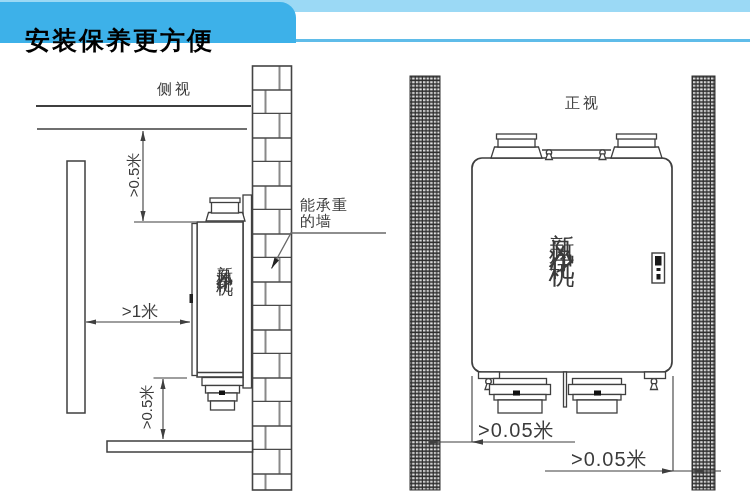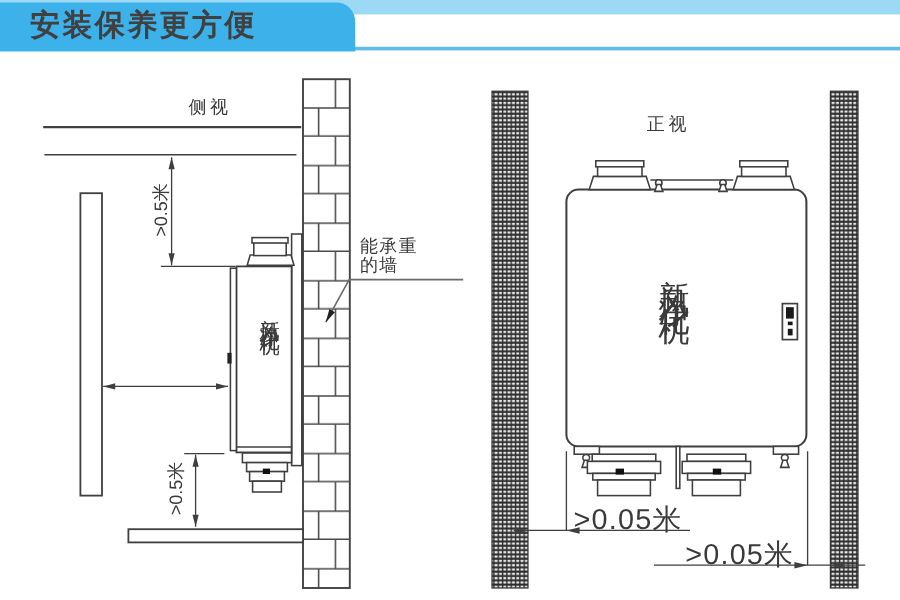--- a/index.html
+++ b/index.html
@@ -2,28 +2,28 @@
 <html><head>
 <meta charset="utf-8">
 <style>
   html,body{margin:0;padding:0;background:#fff;}
   .page{position:relative;width:750px;height:500px;background:#fff;overflow:hidden;
         font-family:"Liberation Sans",sans-serif;color:#3a3a3a;}
   
   .hdr-strip{position:absolute;left:0;top:0;width:750px;height:12px;}
   .hdr-rule{position:absolute;left:0;top:39px;width:750px;height:2.5px;}
   .hdr-tab{position:absolute;left:0;top:2px;width:296px;height:41px;border-radius:0 16px 0 0;}
-  .hdr-title{position:absolute;left:25px;top:2px;font-size:25px;font-weight:bold;
-             color:#404040;letter-spacing:2px;white-space:nowrap;}
+  .hdr-title{position:absolute;left:25px;top:22px;font-size:25px;font-weight:bold;
+             color:#000000;letter-spacing:2px;white-space:nowrap;}
   
   .lbl{position:absolute;white-space:nowrap;color:#3a3a3a;}
   .view-lbl{font-size:15px;letter-spacing:3px;}
   .dim{font-size:17px;}
   .dim-sm{font-size:15px;}
-  .dim-lg{font-size:24px;letter-spacing:1px;}
+  .dim-lg{font-size:20px;letter-spacing:1px;}
   .rot{width:70px;height:16px;text-align:center;transform:rotate(-90deg);transform-origin:center;}
   .note{font-size:15px;letter-spacing:1px;}
   .vtext{writing-mode:vertical-lr;text-orientation:upright;}
   .vtext.side{font-size:17px;letter-spacing:3.5px;}
   .vtext.front{font-size:26px;letter-spacing:7px;}
   svg{position:absolute;left:0;top:0;}
 </style>
 </head>
 <body>
 
@@ -168,23 +168,24 @@
         <polygon points="440,442 429,439.3 429,444.7" fill="#3f3f3f" stroke="none"></polygon>
         <polygon points="472,442 483,439.3 483,444.7" fill="#3f3f3f" stroke="none"></polygon>
         <path d="M673 376 V471 M545 471 H721"></path>
         <polygon points="673,471 662,468.3 662,473.7" fill="#3f3f3f" stroke="none"></polygon>
         <polygon points="692,471 703,468.3 703,473.7" fill="#3f3f3f" stroke="none"></polygon>
       </g>
     </g>
   </svg>
 
   <div class="lbl view-lbl" style="left:157px;top:80px;">侧视</div>
-  <div class="lbl view-lbl" style="left:539px;top:94px;">正视</div>
+  <div class="lbl view-lbl" style="left:565px;top:94px;">正视</div>
 
   <div class="lbl dim-sm rot" style="left:98px;top:167px;">&gt;0.5米</div>
+  <div class="lbl dim" style="left:106px;top:300px;width:68px;text-align:center;">&gt;1米</div>
   <div class="lbl dim-sm rot" style="left:111px;top:399px;">&gt;0.5米</div>
 
   <div class="lbl note" style="left:300px;top:196px;">能承重</div>
   <div class="lbl note" style="left:300px;top:212px;">的墙</div>
 
   <div class="lbl vtext side" style="left:213px;top:252px;">新风净化机</div>
   <div class="lbl vtext front" style="left:545px;top:213px;">新风净化机</div>
 
   <div class="lbl dim-lg" style="left:478px;top:417px;">&gt;0.05米</div>
   <div class="lbl dim-lg" style="left:571px;top:446px;">&gt;0.05米</div>

